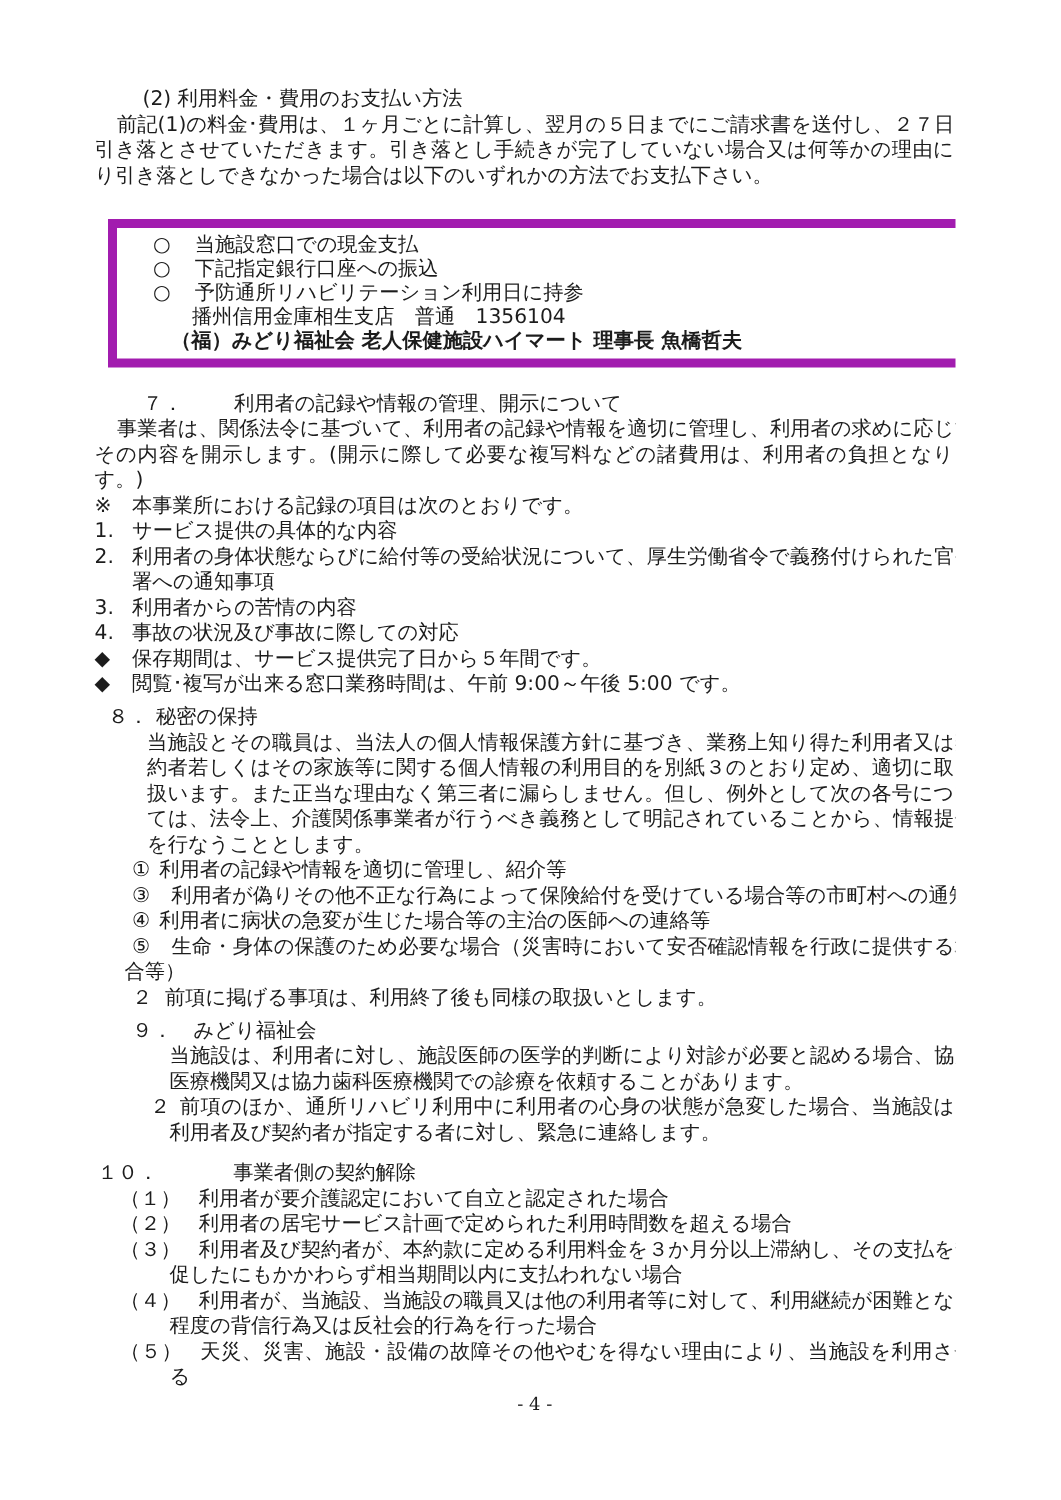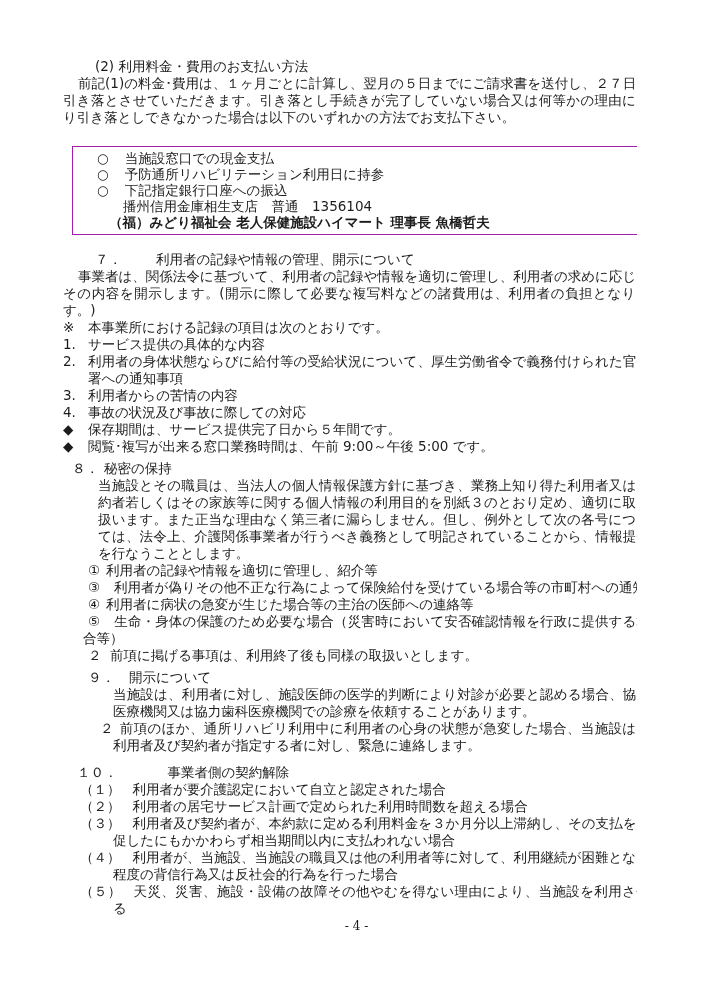--- a/index.html
+++ b/index.html
@@ -20,39 +20,39 @@
     font-size: 13.5px;
     line-height: 17px;
   }
   .jp { text-align: justify; }
   .h-pay { margin-left: 32px; }
   .para-indent { text-indent: 15px; }
 
   
   .pay-box {
     box-sizing: border-box;
-    border: 1px solid #a21caf;
+    border: 6px solid #a21caf;
     margin: 20px 0 0 9px;
     width: 576px;
     padding: 3px 8px 4px 8px;
     line-height: 16px;
   }
   .opt-row { padding-left: 16px; }
   .opt-bullet { margin-right: 16px; }
   .bank-line1 { padding-left: 42px; }
   .bank-line2 { padding-left: 28px; font-weight: bold; }
 
   
   .sec7-h { margin-top: 16px; margin-left: 32px; }
   .sec7-h .title { margin-left: 34px; }
   .sec8-h { margin-left: 9px; }
   .sec8-h .title { margin-left: 5px; }
   .sec9-h { margin-left: 25px; }
   .sec9-h .title { margin-left: 14px; }
-  .sec10-h { margin-left: 14px; }
+  .sec10-h { margin-left: 2px; }
   .sec10-h .title { margin-left: 50px; }
   .mt5 { margin-top: 5px; }
   .mt10 { margin-top: 10px; }
 
   
   .row { display: flex; }
   .row .num { flex: 0 0 25px; }
   .row .txt { flex: 1 1 auto; text-align: justify; }
 
   
@@ -89,24 +89,24 @@
   <div class="content">
 
     <div class="h-pay">(2) 利用料金・費用のお支払い方法</div>
     <div class="para-indent jp">前記(1)の料金･費用は、１ヶ月ごとに計算し、翌月の５日までにご請求書を送付し、２７日に引き落とさせていただきます。引き落とし手続きが完了していない場合又は何等かの理由により引き落としできなかった場合は以下のいずれかの方法でお支払下さい。</div>
 
     <div class="pay-box">
       <div class="opt-row">
         <span class="opt-bullet">○</span><span>当施設窓口での現金支払</span>
       </div>
       <div class="opt-row">
-        <span class="opt-bullet">○</span><span>予防通所リハビリテーション利用日に持参</span>
+        <span class="opt-bullet">○</span><span>下記指定銀行口座への振込</span>
       </div>
       <div class="opt-row">
-        <span class="opt-bullet">○</span><span>下記指定銀行口座への振込</span>
+        <span class="opt-bullet">○</span><span>予防通所リハビリテーション利用日に持参</span>
       </div>
       <div class="bank-line1">播州信用金庫相生支店　普通　1356104</div>
       <div class="bank-line2">（福）みどり福祉会 老人保健施設ハイマート 理事長 魚橋哲夫</div>
     </div>
 
     <div class="sec7-h">
       <span>７．</span><span class="title">利用者の記録や情報の管理、開示について</span>
     </div>
     <div class="para-indent jp">事業者は、関係法令に基づいて、利用者の記録や情報を適切に管理し、利用者の求めに応じてその内容を開示します。(開示に際して必要な複写料などの諸費用は、利用者の負担となります。)</div>
     <div class="row">
@@ -153,21 +153,21 @@
     </div>
     <div class="circ-item wide wrap">
       <span class="marker">⑤</span><span>生命・身体の保護のため必要な場合（災害時において安否確認情報を行政に提供する場合等）</span>
     </div>
     <div class="row s8-p2">
       <span class="num">２</span>
         <span class="txt">前項に掲げる事項は、利用終了後も同様の取扱いとします。</span>
     </div>
 
     <div class="sec9-h mt5">
-      <span>９．</span><span class="title">開示について</span>
+      <span>９．</span><span class="title">みどり福祉会</span>
     </div>
     <div class="s9-body">当施設は、利用者に対し、施設医師の医学的判断により対診が必要と認める場合、協力医療機関又は協力歯科医療機関での診療を依頼することがあります。</div>
     <div class="s9-p2">
       <span class="num">２</span><span>前項のほか、通所リハビリ利用中に利用者の心身の状態が急変した場合、当施設は、利用者及び契約者が指定する者に対し、緊急に連絡します。</span>
     </div>
 
     <div class="sec10-h mt10">
       <span>１０．</span><span class="title">事業者側の契約解除</span>
     </div>
     <div class="s10-item">

